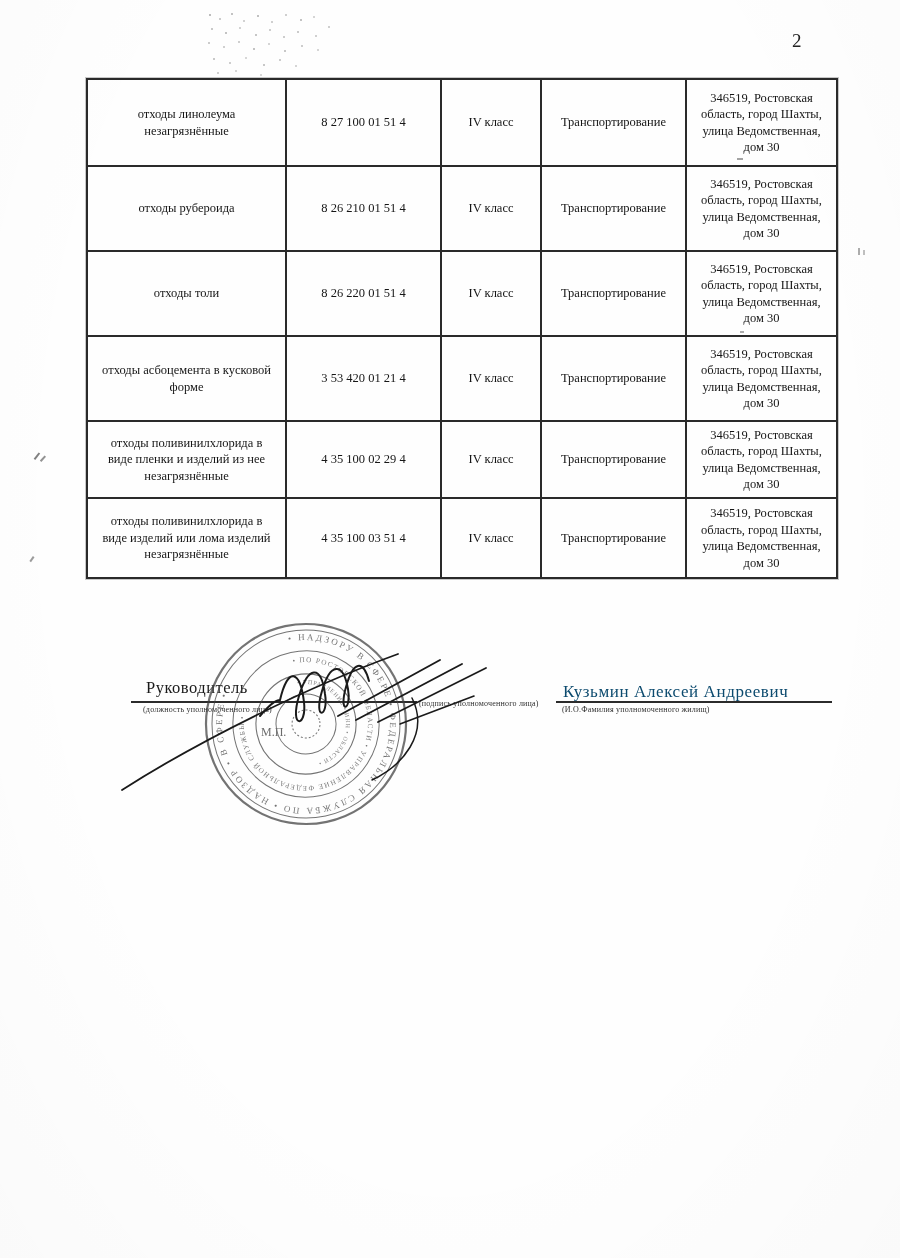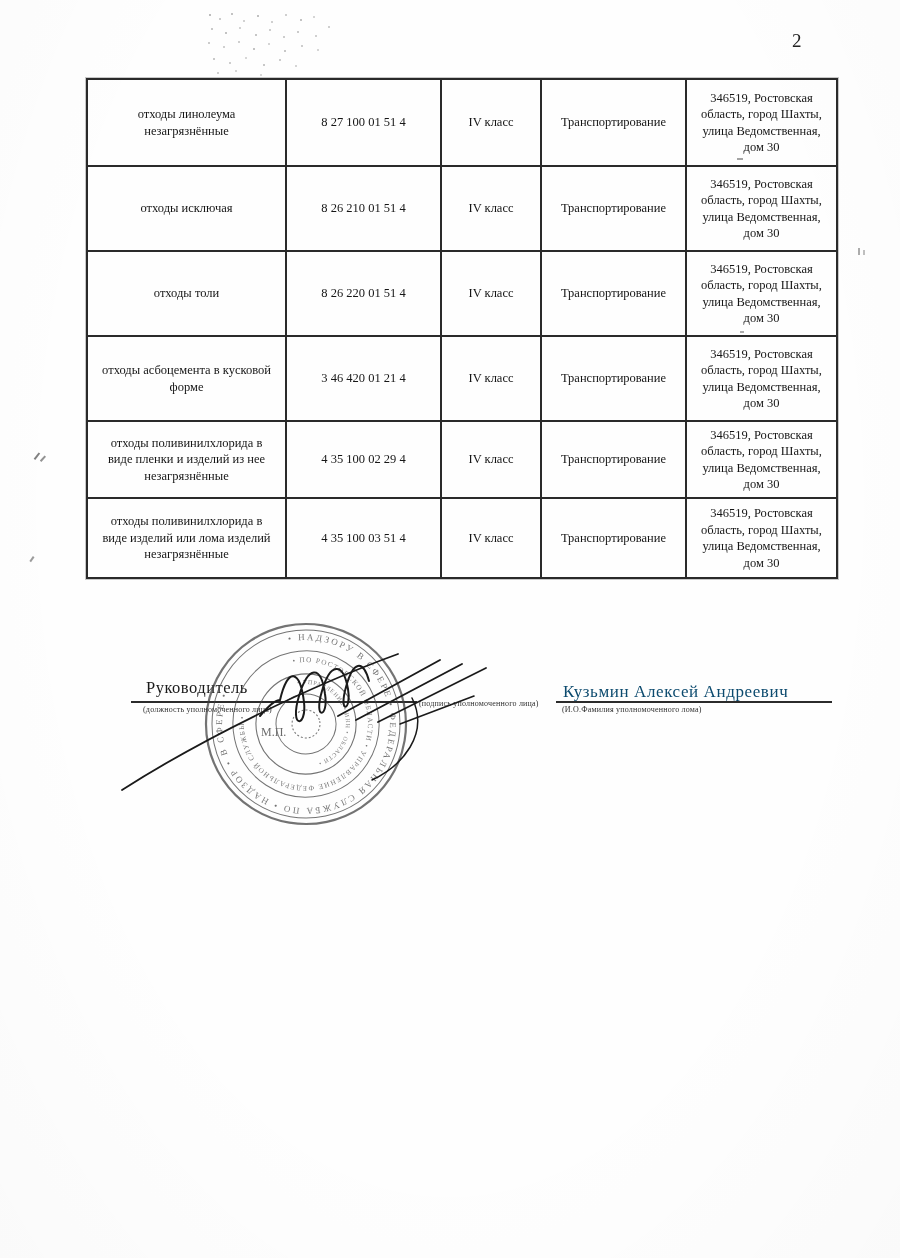--- a/index.html
+++ b/index.html
@@ -129,36 +129,36 @@
   </colgroup>
   <tbody>
     <tr>
       <td>отходы линолеума незагрязнённые</td>
       <td>8 27 100 01 51 4</td>
       <td>IV класс</td>
       <td>Транспортирование</td>
       <td class="addr">346519, Ростовская область, город Шахты, улица Ведомственная, дом 30</td>
     </tr>
     <tr>
-      <td>отходы исключая</td>
+      <td>отходы рубероида</td>
       <td>8 26 210 01 51 4</td>
       <td>IV класс</td>
       <td>Транспортирование</td>
       <td class="addr">346519, Ростовская область, город Шахты, улица Ведомственная, дом 30</td>
     </tr>
     <tr>
       <td>отходы толи</td>
       <td>8 26 220 01 51 4</td>
       <td>IV класс</td>
       <td>Транспортирование</td>
       <td class="addr">346519, Ростовская область, город Шахты, улица Ведомственная, дом 30</td>
     </tr>
     <tr>
       <td>отходы асбоцемента в кусковой форме</td>
-      <td>3 46 420 01 21 4</td>
+      <td>3 53 420 01 21 4</td>
       <td>IV класс</td>
       <td>Транспортирование</td>
       <td class="addr">346519, Ростовская область, город Шахты, улица Ведомственная, дом 30</td>
     </tr>
     <tr>
       <td>отходы поливинилхлорида в виде пленки и изделий из нее незагрязнённые</td>
       <td>4 35 100 02 29 4</td>
       <td>IV класс</td>
       <td>Транспортирование</td>
       <td class="addr">346519, Ростовская область, город Шахты, улица Ведомственная, дом 30</td>
@@ -172,21 +172,21 @@
     </tr>
   </tbody>
 </table>
 
 <div class="sig-title">Руководитель</div>
 <div class="sig-line left"></div>
 <div class="sig-caption cap-position">(должность уполномоченного лица)</div>
 <div class="sig-caption cap-signature">(подпись уполномоченного лица)</div>
 <div class="sig-name">Кузьмин Алексей Андреевич</div>
 <div class="sig-line right"></div>
-<div class="sig-caption cap-name">(И.О.Фамилия уполномоченного лома)</div>
+<div class="sig-caption cap-name">(И.О.Фамилия уполномоченного жилищ)</div>
 
 <svg class="stamp-svg" viewBox="-113 -106 226 212" xmlns="http://www.w3.org/2000/svg">
   <g transform="rotate(-12)" stroke="#3f3f3f" fill="none">
     <circle r="100" stroke-width="2.2"></circle>
     <circle r="94" stroke-width="1"></circle>
     <circle r="73" stroke-width="1"></circle>
     <circle r="50" stroke-width="1.1"></circle>
     <circle r="30" stroke-width="1"></circle>
     <circle r="14" stroke-width="1" stroke-dasharray="2 2"></circle>
     <path id="ringO" d="M 0,-84 A 84,84 0 1 1 -0.05,-84" stroke="none"></path>

